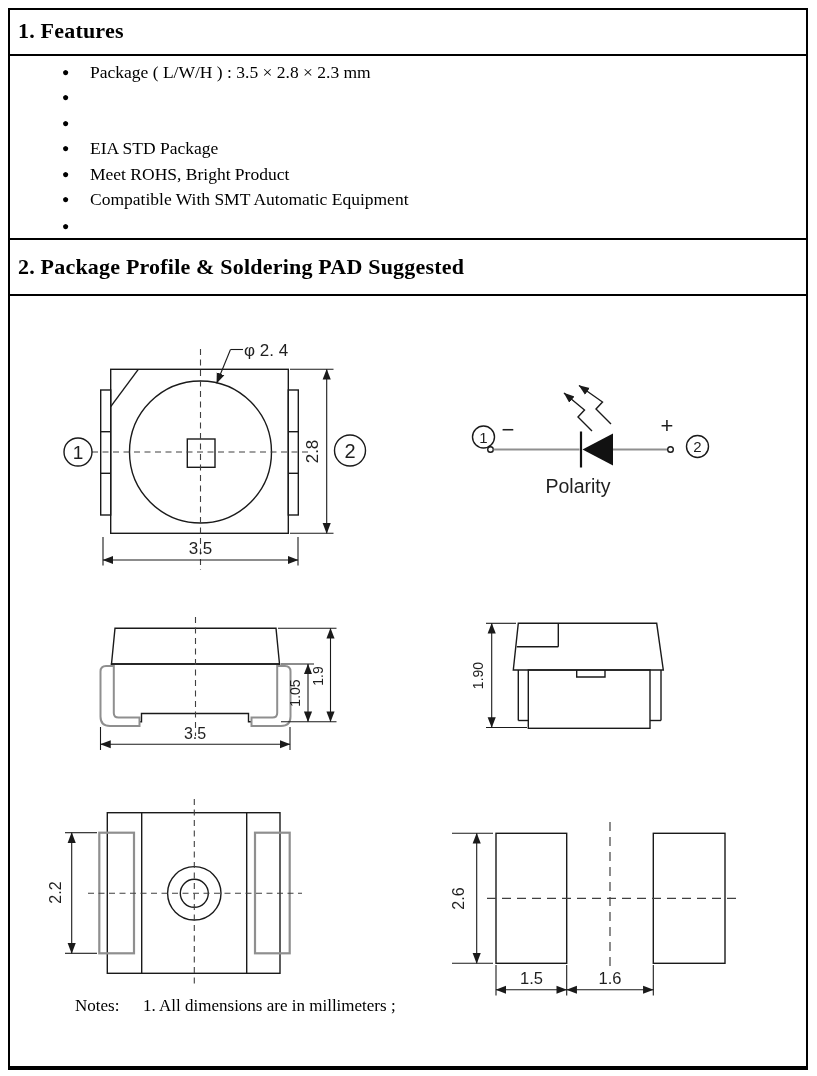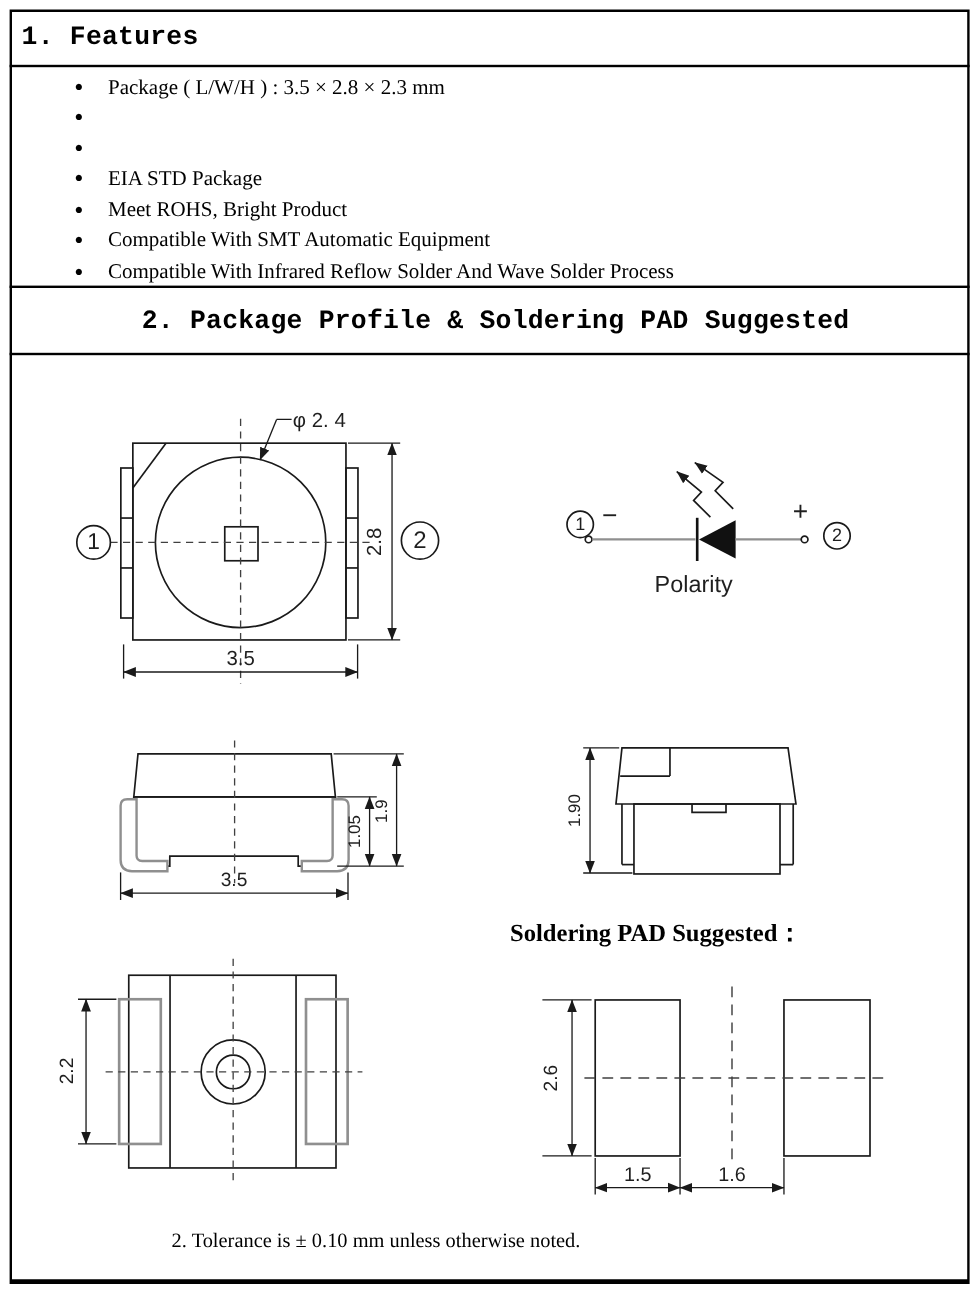--- a/index.html
+++ b/index.html
@@ -8,24 +8,24 @@
     font-family:"Liberation Serif", serif; color:#000; overflow:hidden;
     margin:0 auto;
   }
   .outer-border {
     position:absolute; left:8px; top:8px; width:800px; height:1062px;
     box-sizing:border-box; border:2px solid #000; border-bottom:4px solid #000;
   }
   .sec-header {
     position:absolute; left:8px; width:800px; box-sizing:border-box;
     display:flex; align-items:center; font-weight:bold; font-size:22px;
-    padding-left:10px; letter-spacing:0.2px;font-family:Liberation Mono, monospace;
+    padding-left:10px; letter-spacing:0.2px;
   }
   .sec-header.first { top:8px; height:48px; border-bottom:2px solid #000; }
-  .sec-header.second { top:238px; height:58px; border-top:2px solid #000; border-bottom:2px solid #000;justify-content:center; }
+  .sec-header.second { top:238px; height:58px; border-top:2px solid #000; border-bottom:2px solid #000; }
   .feature-item {
     position:absolute; left:56px; height:22px; display:flex; align-items:center;
     font-size:17.5px; white-space:nowrap;
   }
   .feature-item .bullet {
     display:inline-block; width:34px; text-align:left; padding-left:6px;
     font-size:12px; box-sizing:border-box;
   }
   svg.drawing { position:absolute; left:0; top:296px; }
   .ln   { stroke:#1a1a1a; stroke-width:1.4; fill:none; }
@@ -71,21 +71,20 @@
   <div class="feature-item" style="top:163px">
       <span class="bullet">●</span>
       <span>Meet ROHS, Bright Product</span>
     </div>
   <div class="feature-item" style="top:188.5px">
       <span class="bullet">●</span>
       <span>Compatible With SMT Automatic Equipment</span>
     </div>
   <div class="feature-item" style="top:215px">
       <span class="bullet">●</span>
-      <span>Compatible With Infrared Reflow Solder And Wave Solder Process</span>
     </div>
 
   <div class="sec-header second">
     <span>2. Package Profile &amp; Soldering PAD Suggested</span>
   </div>
 
   <svg class="drawing" width="817" height="770" viewBox="0 296 817 770">
     <defs>
       <marker id="arw" viewBox="0 0 10 10" refX="9.3" refY="5" markerWidth="11" markerHeight="11" orient="auto-start-reverse" markerUnits="userSpaceOnUse">
         <path d="M0,1.3 L9.6,5 L0,8.7 z" fill="#1a1a1a"></path>
@@ -203,19 +202,18 @@
       <line class="dim" x1="496" y1="965" x2="496" y2="995.5"></line>
       <line class="dim" x1="566.7" y1="965" x2="566.7" y2="995.5"></line>
       <line class="dim" x1="653.3" y1="965" x2="653.3" y2="995.5"></line>
       <line class="dim" x1="496" y1="989.7" x2="566.7" y2="989.7" marker-start="url(#arw)" marker-end="url(#arw)"></line>
       <text class="dtxt" x="531.5" y="984" font-size="16.5" text-anchor="middle">1.5</text>
       <line class="dim" x1="566.7" y1="989.7" x2="653.3" y2="989.7" marker-start="url(#arw)" marker-end="url(#arw)"></line>
       <text class="dtxt" x="610" y="984" font-size="16.5" text-anchor="middle">1.6</text>
     </g>
   </svg>
 
-  <div class="pad-heading">Soldering PAD Suggested：</div>
-
-  <div class="notes-line" style="left:143px; top:1024px;">
-    <span>2. Tolerance is ± 0.10 mm unless otherwise noted.</span>
+
+  <div class="notes-line" style="left:75px; top:996px;">
+    <span class="notes-label">Notes:</span><span>1. All dimensions are in millimeters ;</span>
   </div>
 
 </div>
 
 </body></html>

